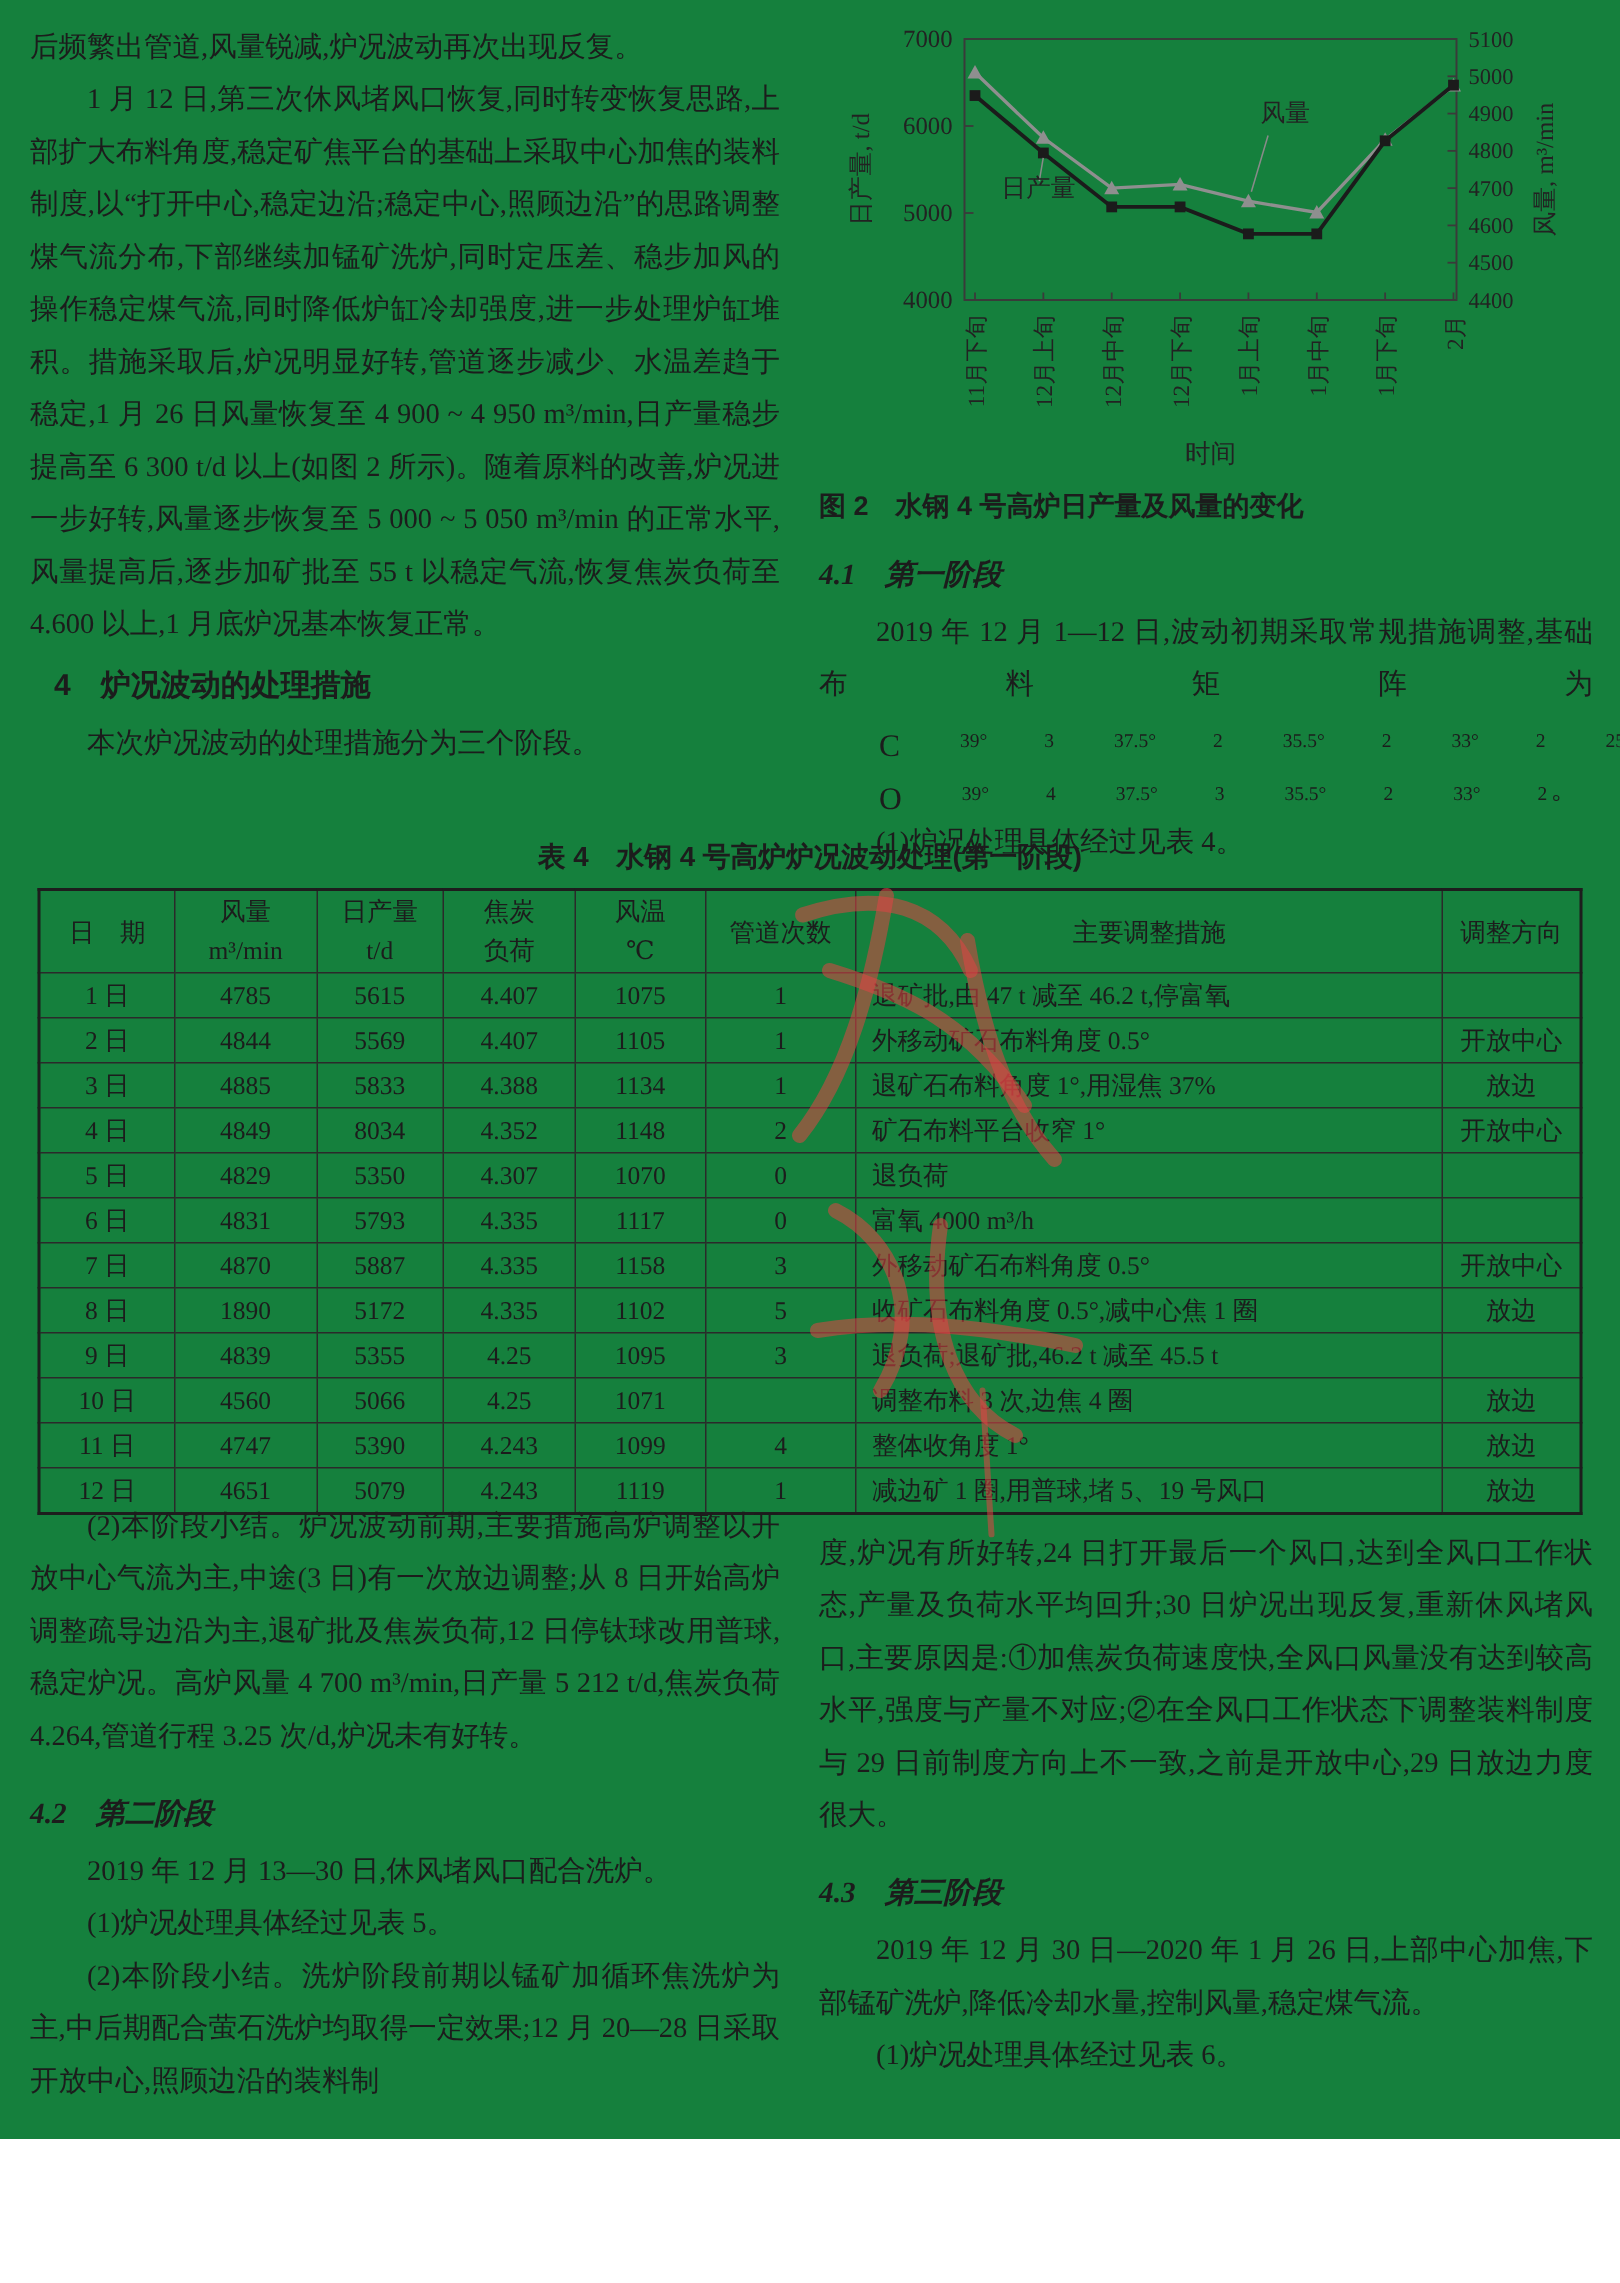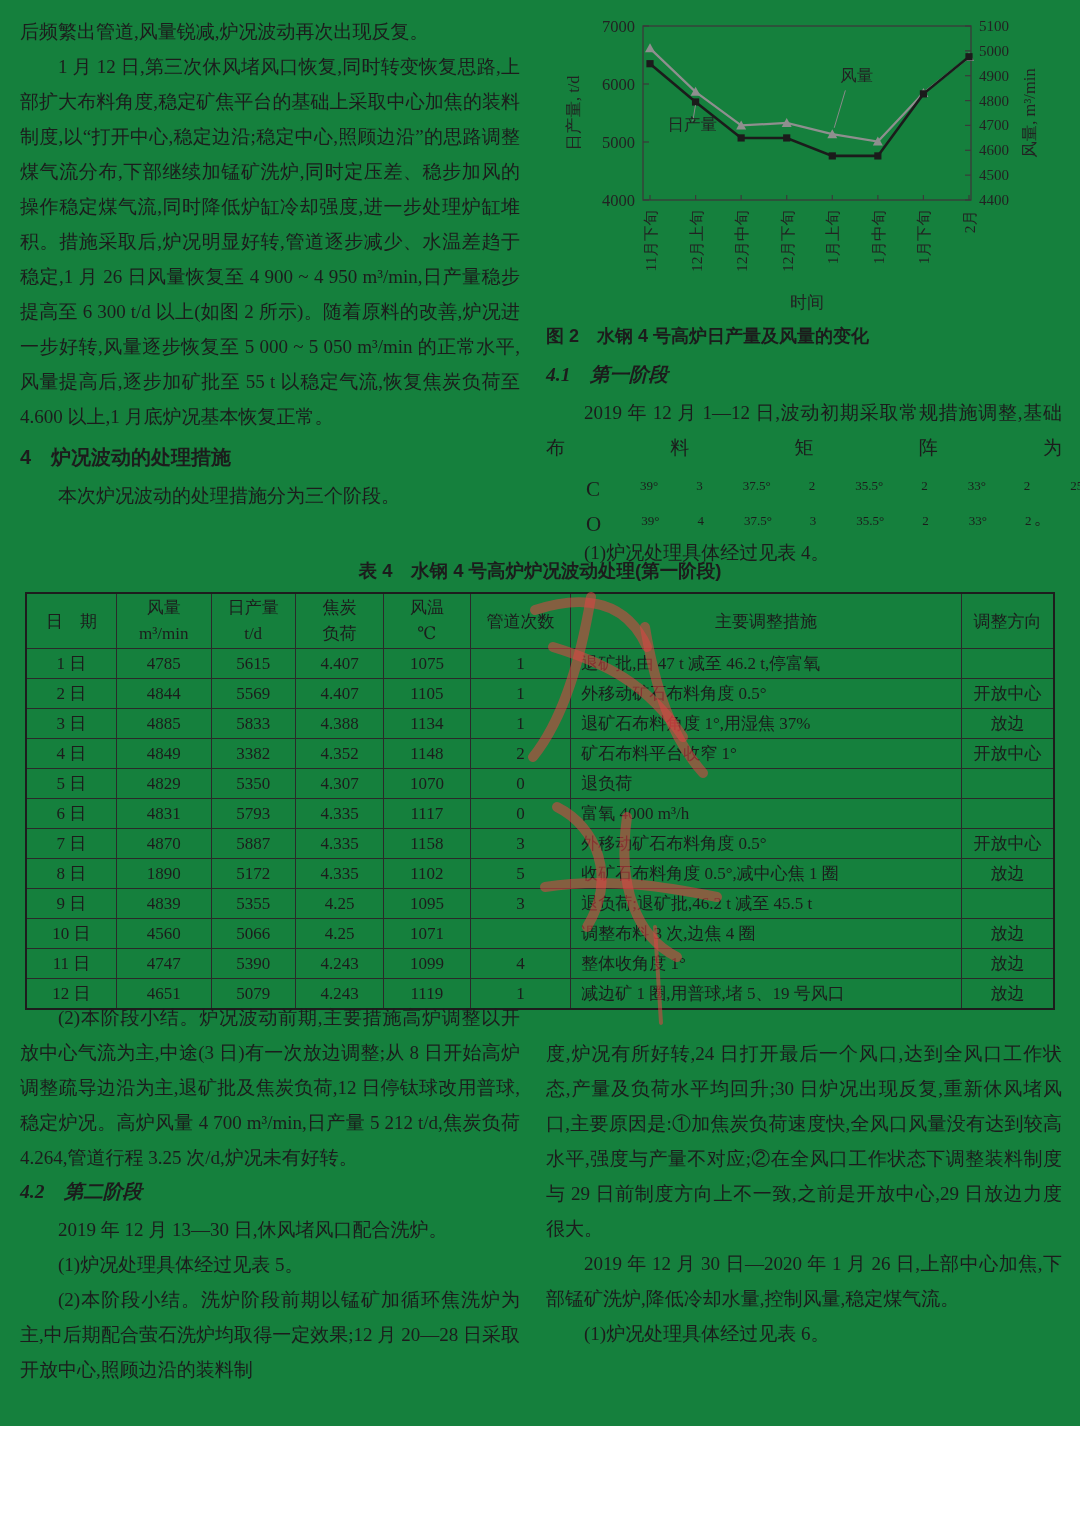--- a/index.html
+++ b/index.html
@@ -5,22 +5,22 @@
   html,body{margin:0;padding:0;background:#ffffff;}
   .page{position:relative;width:1080px;height:1426px;background:#15803d;overflow:hidden;
         font-family:"Liberation Serif","DejaVu Serif",serif;color:#1c1c1c;}
   .top-section{position:absolute;top:14px;left:20px;width:1042px;display:flex;gap:26px;}
   .col-left{width:500px;}
   .col-right{width:516px;}
   .bottom-section{position:absolute;top:1000px;left:20px;width:1042px;display:flex;gap:26px;align-items:center;}
   p.body{font-size:19px;line-height:35px;text-align:justify;margin:0;}
   p.ind{text-indent:2em;}
   h3.hei{font-family:"Liberation Sans","DejaVu Sans",sans-serif;font-weight:bold;
-         font-size:20px;margin:6px 0 4px 0;line-height:34px;}
-  h4.kai{font-style:italic;font-weight:600;font-size:19.5px;margin:0 0 3px 0;line-height:34px;}
+         font-size:20px;margin:6px 0 4px 16px;line-height:34px;}
+  h4.kai{font-style:italic;font-weight:600;font-size:19.5px;margin:18px 0 3px 0;line-height:34px;}
   .figure-block{width:516px;}
   .figure-caption{font-family:"Liberation Sans","DejaVu Sans",sans-serif;font-weight:bold;
          font-size:18px;text-align:left;margin-top:4px;margin-bottom:10px;}
   svg text{font-family:"Liberation Serif","DejaVu Serif",serif;fill:#222;}
   .table-section{position:absolute;top:558px;left:25px;width:1030px;}
   .table-title{font-family:"Liberation Sans","DejaVu Sans",sans-serif;font-weight:bold;
          font-size:18.5px;text-align:center;margin:0 0 9px 0;}
   table.dtable{width:100%;border-collapse:collapse;border:2px solid #1d1d1d;font-size:17px;}
   table.dtable th,table.dtable td{border:1px solid #2a2a2a;padding:1px 6px;text-align:center;
          font-weight:normal;height:27px;vertical-align:middle;}
@@ -234,21 +234,21 @@
             <td>5833</td>
             <td>4.388</td>
             <td>1134</td>
             <td>1</td>
             <td class="left">退矿石布料角度 1°,用湿焦 37%</td>
             <td>放边</td>
           </tr>
           <tr>
             <td>4 日</td>
             <td>4849</td>
-            <td>3382</td>
+            <td>8034</td>
             <td>4.352</td>
             <td>1148</td>
             <td>2</td>
             <td class="left">矿石布料平台收窄 1°</td>
             <td>开放中心</td>
           </tr>
           <tr>
             <td>5 日</td>
             <td>4829</td>
             <td>5350</td>
@@ -346,19 +346,20 @@
   <div class="bottom-section">
     <div class="col-left">
       <p class="body ind">(2)本阶段小结。炉况波动前期,主要措施高炉调整以开放中心气流为主,中途(3 日)有一次放边调整;从 8 日开始高炉调整疏导边沿为主,退矿批及焦炭负荷,12 日停钛球改用普球,稳定炉况。高炉风量 4 700 m³/min,日产量 5 212 t/d,焦炭负荷 4.264,管道行程 3.25 次/d,炉况未有好转。</p>
       <h4 class="kai">4.2　第二阶段</h4>
       <p class="body ind">2019 年 12 月 13—30 日,休风堵风口配合洗炉。</p>
       <p class="body ind">(1)炉况处理具体经过见表 5。</p>
       <p class="body ind">(2)本阶段小结。洗炉阶段前期以锰矿加循环焦洗炉为主,中后期配合萤石洗炉均取得一定效果;12 月 20—28 日采取开放中心,照顾边沿的装料制</p>
     </div>
     <div class="col-right">
       <p class="body">度,炉况有所好转,24 日打开最后一个风口,达到全风口工作状态,产量及负荷水平均回升;30 日炉况出现反复,重新休风堵风口,主要原因是:①加焦炭负荷速度快,全风口风量没有达到较高水平,强度与产量不对应;②在全风口工作状态下调整装料制度与 29 日前制度方向上不一致,之前是开放中心,29 日放边力度很大。</p>
+      <h4 class="kai">4.3　第三阶段</h4>
       <p class="body ind">2019 年 12 月 30 日—2020 年 1 月 26 日,上部中心加焦,下部锰矿洗炉,降低冷却水量,控制风量,稳定煤气流。</p>
       <p class="body ind">(1)炉况处理具体经过见表 6。</p>
     </div>
   </div>
 
   <div class="footer">· 32 ·</div>
 </div>
 
 </body></html>

